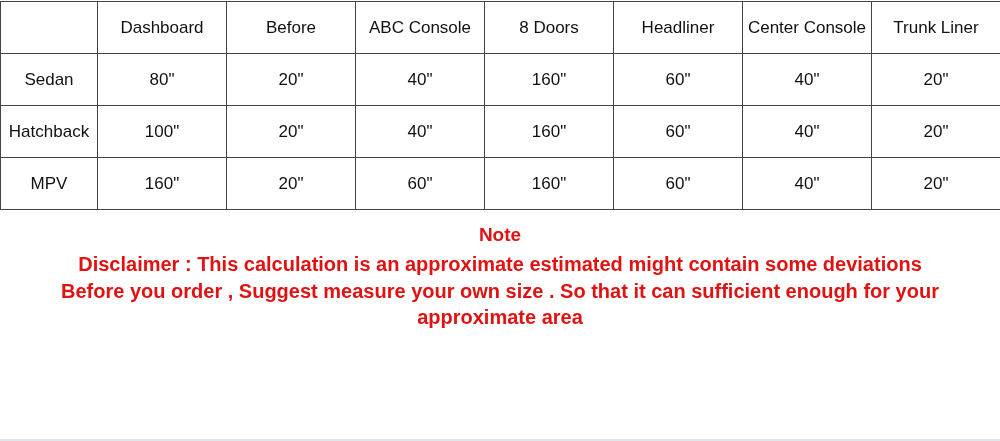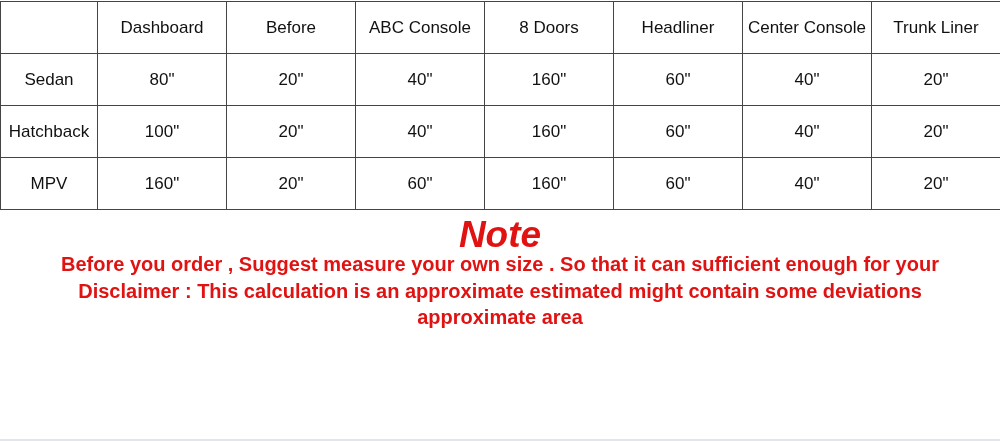--- a/index.html
+++ b/index.html
@@ -38,24 +38,23 @@
     overflow: hidden;
     white-space: nowrap;
     background: #ffffff;
   }
   .note-section {
     margin-top: 9px;
     text-align: center;
     color: #e01212;
   }
   .note-title {
-    font-size: 37px;
+    font-size: 19px;
     font-weight: 700;
     line-height: 32px;
-    font-style: italic;
   }
   .note-line {
     font-size: 20px;
     font-weight: 700;
     line-height: 26.5px;
     white-space: nowrap;
   }
 </style>
 </head>
 <body>
@@ -114,18 +113,18 @@
         <td>160"</td>
         <td>60"</td>
         <td>40"</td>
         <td>20"</td>
       </tr>
     </tbody>
   </table>
 
   <div class="note-section">
     <div class="note-title">Note</div>
+    <div class="note-line">Disclaimer : This calculation is an approximate estimated might contain some deviations</div>
     <div class="note-line">Before you order , Suggest measure your own size . So that it can sufficient enough for your</div>
-    <div class="note-line">Disclaimer : This calculation is an approximate estimated might contain some deviations</div>
     <div class="note-line">approximate area</div>
   </div>
 
 </div>
 
 </body></html>

